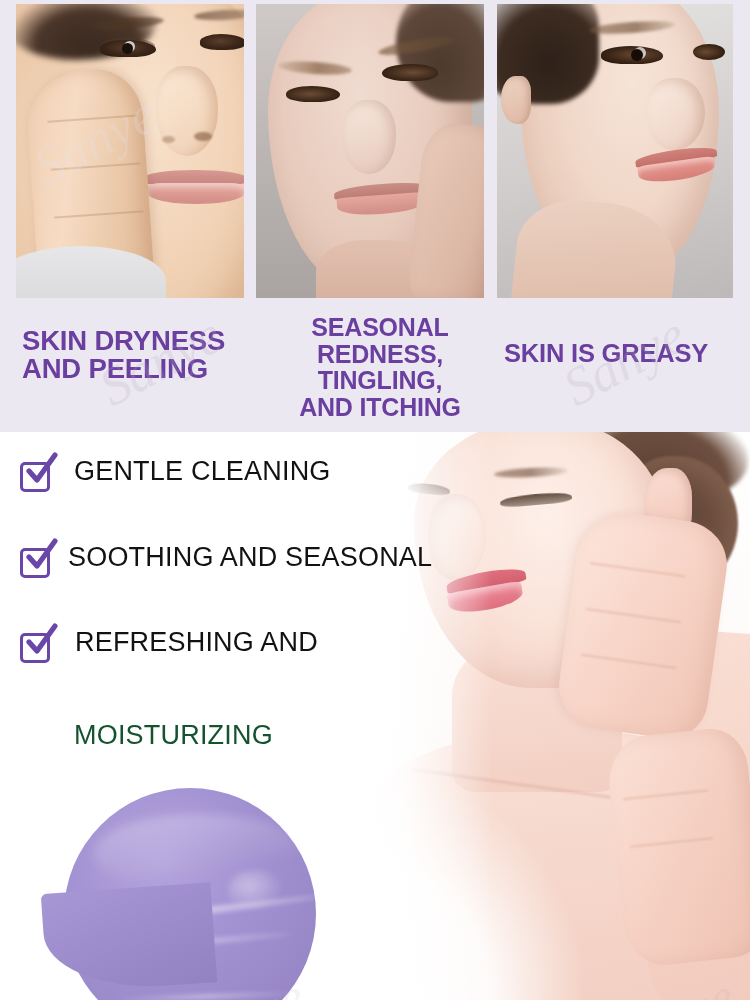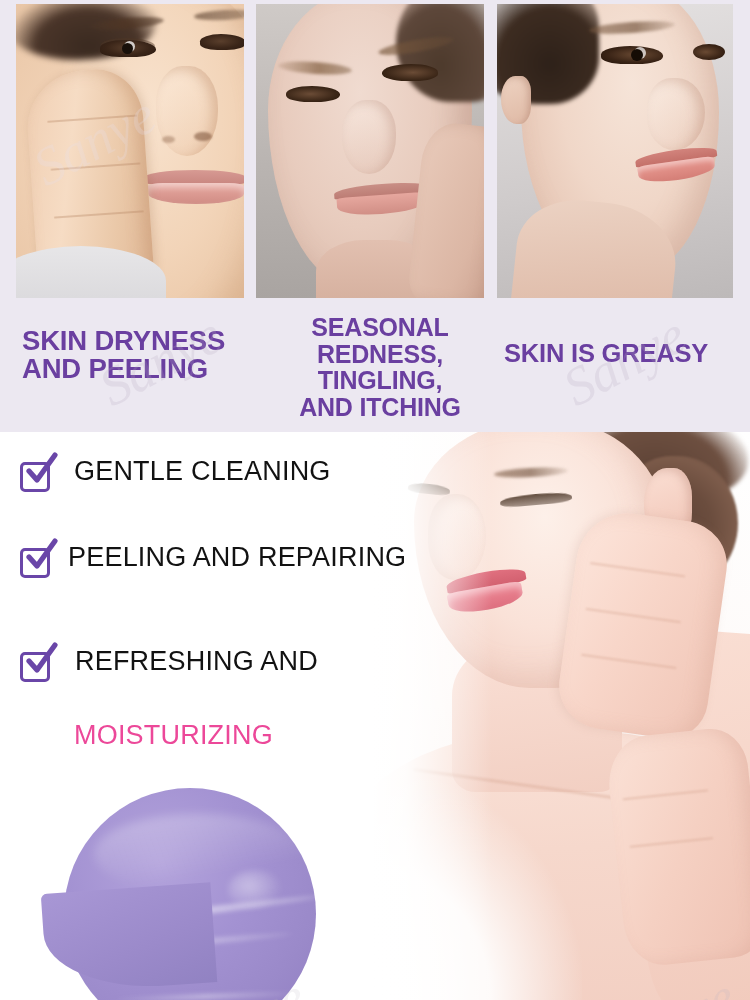--- a/index.html
+++ b/index.html
@@ -473,21 +473,21 @@
   }
   .check-item {
     position: absolute;
     left: 18px;
     display: flex;
     align-items: flex-start;
     gap: 14px;
   }
   .check-item.c1 { top: 22px; gap: 20px; }
   .check-item.c2 { top: 108px; }
-  .check-item.c3 { top: 212px; gap: 21px; }
+  .check-item.c3 { top: 193px; gap: 21px; }
 
   .checkbox {
     position: relative;
     width: 36px; height: 36px;
     flex: 0 0 36px;
     margin-top: 2px;
   }
   .checkbox .box {
     position:absolute; left: 2px; top: 6px;
     width: 30px; height: 30px;
@@ -505,21 +505,21 @@
     color: #121212;
     letter-spacing: .2px;
     line-height: 1.05;
     white-space: nowrap;
     padding-top: 3px;
   }
   .moisturizing {
     position: absolute;
     left: 74px; top: 288px;
     font-size: 27px;
-    color: #ec4899;
+    color: #14532d;
     letter-spacing: .2px;
     white-space: nowrap;
   }
 
   
   .blob-wrap {
     position: absolute;
     left: 44px; top: 338px;
     width: 300px; height: 230px;
   }
@@ -725,21 +725,21 @@
         <div class="check-label">GENTLE CLEANING</div>
       </div>
 
       <div class="check-item c2">
         <div class="checkbox">
           <div class="box"></div>
           <svg class="tick" viewBox="0 0 36 36">
             <path d="M7 19 L15 28 L33 3" fill="none" stroke="#6a46a8" stroke-width="5.2" stroke-linecap="round" stroke-linejoin="round"></path>
           </svg>
         </div>
-        <div class="check-label">PEELING AND REPAIRING</div>
+        <div class="check-label">SOOTHING AND SEASONAL</div>
       </div>
 
       <div class="check-item c3">
         <div class="checkbox">
           <div class="box"></div>
           <svg class="tick" viewBox="0 0 36 36">
             <path d="M7 19 L15 28 L33 3" fill="none" stroke="#6a46a8" stroke-width="5.2" stroke-linecap="round" stroke-linejoin="round"></path>
           </svg>
         </div>
         <div class="check-label">REFRESHING AND</div>

